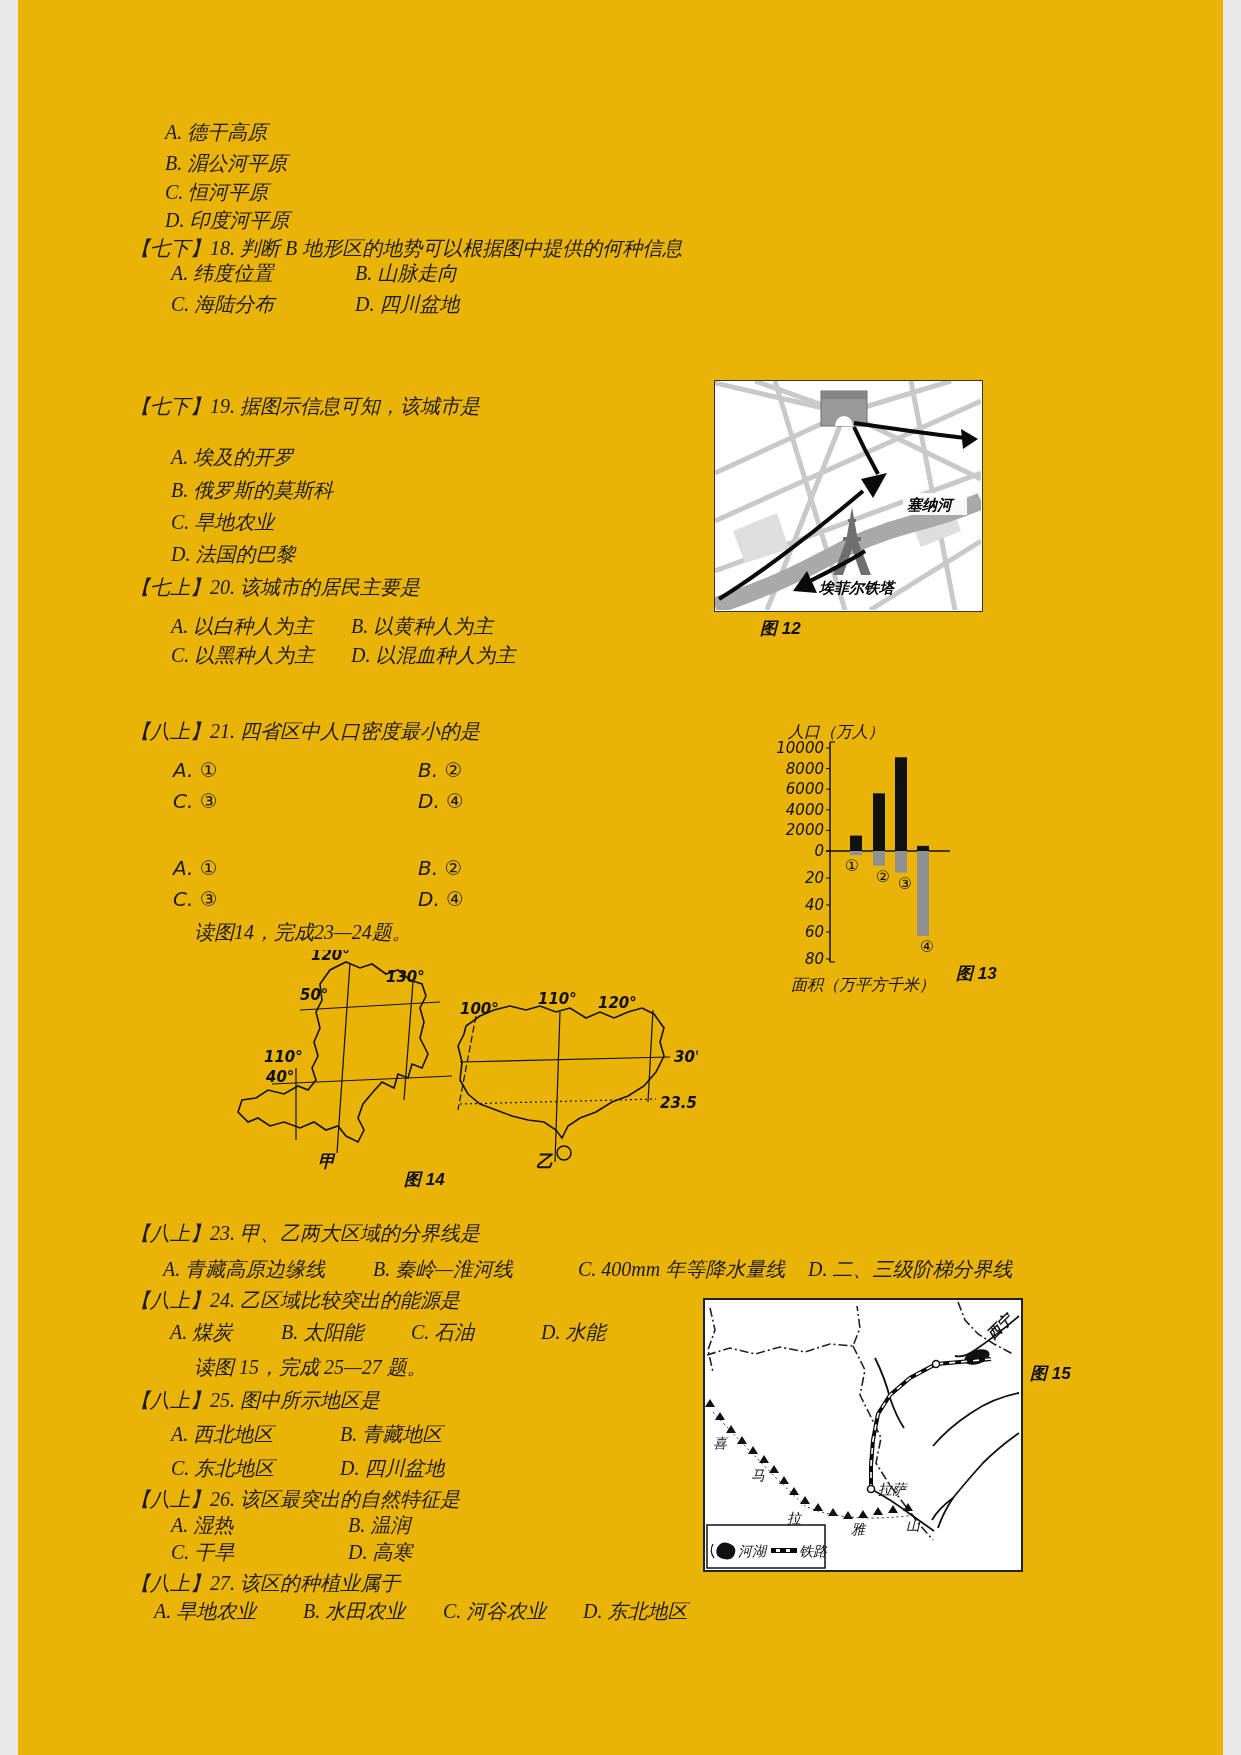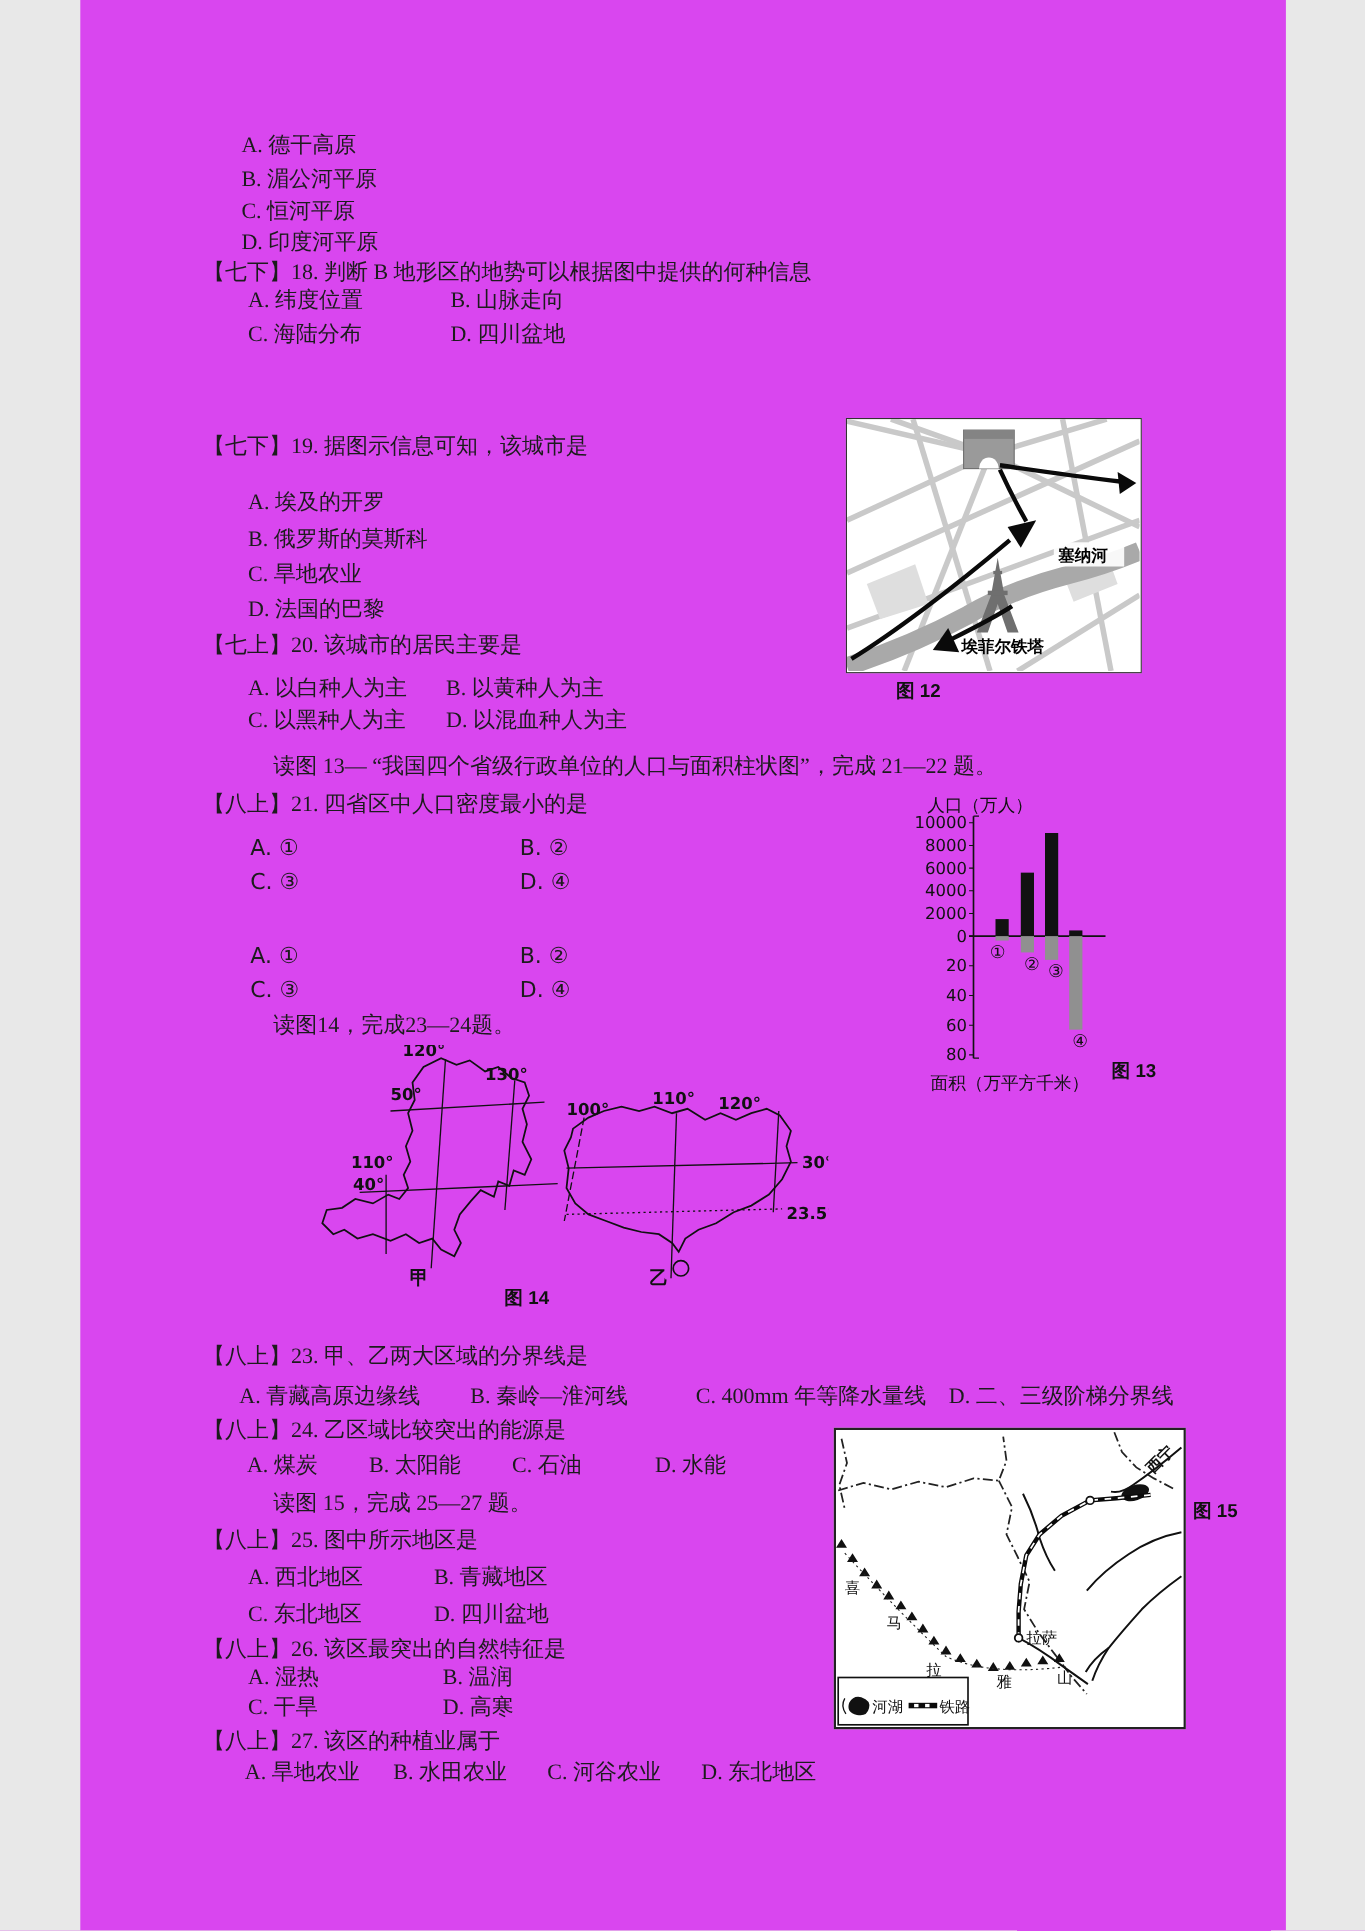--- a/index.html
+++ b/index.html
@@ -1,17 +1,17 @@
 <!DOCTYPE html>
 <html><head>
 <meta charset="utf-8">
 <style>
   html,body{margin:0;padding:0;background:#e8e8e8;}
-  #page{position:relative;width:1096px;height:1755px;background:#d946ef;margin:0 auto;
-        font-family:"Liberation Serif","DejaVu Serif",serif;font-size:20px;color:#1c1c1c;overflow:hidden;}
+  #page{position:relative;width:1205px;height:1755px;background:#eab308;margin:0 auto;
+        font-family:"Liberation Serif","DejaVu Serif",serif;font-size:20px;color:#1c1c1c;overflow:hidden;font-style:italic;}
   .t{position:absolute;white-space:nowrap;line-height:22px;}
   .cap{position:absolute;white-space:nowrap;font-family:"Liberation Sans","DejaVu Sans",sans-serif;
        font-weight:bold;font-size:17px;color:#111;}
   .circ{font-family:"DejaVu Sans",sans-serif;}
   svg{font-family:"DejaVu Sans","Liberation Sans",sans-serif;}
   .figbox{position:absolute;box-sizing:border-box;border:1.5px solid #333;background:#fff;}
   #fig15-box{border:2px solid #222;}
   .deg{font-size:15px;font-weight:600;fill:#111;}
   .mapname{font-size:14px;fill:#111;}
 </style>
@@ -37,21 +37,20 @@
   <div class="t" style="left:153px;top:479px">B. 俄罗斯的莫斯科</div>
   <div class="t" style="left:153px;top:511px">C. 旱地农业</div>
   <div class="t" style="left:153px;top:543px">D. 法国的巴黎</div>
 
   <div class="t" style="left:112px;top:576px">【七上】20. 该城市的居民主要是</div>
   <div class="t" style="left:153px;top:615px">A. 以白种人为主</div>
   <div class="t" style="left:333px;top:615px">B. 以黄种人为主</div>
   <div class="t" style="left:153px;top:644px">C. 以黑种人为主</div>
   <div class="t" style="left:333px;top:644px">D. 以混血种人为主</div>
 
-  <div class="t" style="left:176px;top:686px">读图 13— “我国四个省级行政单位的人口与面积柱状图”，完成 21—22 题。</div>
 
   <div class="t" style="left:112px;top:720px">【八上】21. 四省区中人口密度最小的是</div>
   <div class="t circ" style="left:155px;top:759px">A. ①</div>
   <div class="t circ" style="left:400px;top:759px">B. ②</div>
   <div class="t circ" style="left:155px;top:790px">C. ③</div>
   <div class="t circ" style="left:400px;top:790px">D. ④</div>
 
   <div class="t circ" style="left:155px;top:857px">A. ①</div>
   <div class="t circ" style="left:400px;top:857px">B. ②</div>
   <div class="t circ" style="left:155px;top:888px">C. ③</div>
@@ -115,21 +114,21 @@
   <div class="t" style="left:153px;top:1457px">C. 东北地区</div>
   <div class="t" style="left:322px;top:1457px">D. 四川盆地</div>
 
   <div class="t" style="left:112px;top:1488px">【八上】26. 该区最突出的自然特征是</div>
   <div class="t" style="left:153px;top:1514px">A. 湿热</div>
   <div class="t" style="left:330px;top:1514px">B. 温润</div>
   <div class="t" style="left:153px;top:1541px">C. 干旱</div>
   <div class="t" style="left:330px;top:1541px">D. 高寒</div>
 
   <div class="t" style="left:112px;top:1572px">【八上】27. 该区的种植业属于</div>
-  <div class="t" style="left:150px;top:1600px">A. 旱地农业</div>
+  <div class="t" style="left:136px;top:1600px">A. 旱地农业</div>
   <div class="t" style="left:285px;top:1600px">B. 水田农业</div>
   <div class="t" style="left:425px;top:1600px">C. 河谷农业</div>
   <div class="t" style="left:565px;top:1600px">D. 东北地区</div>
 
   <div class="figbox" id="fig12-box" style="left:696px;top:380px;width:269px;height:232px;">
     <svg width="266" height="229" viewBox="0 0 266 229">
 
       <g stroke="#c9c9c9" stroke-width="5">
         <line x1="130" y1="32" x2="0" y2="2"></line>
         <line x1="130" y1="32" x2="0" y2="92"></line>

